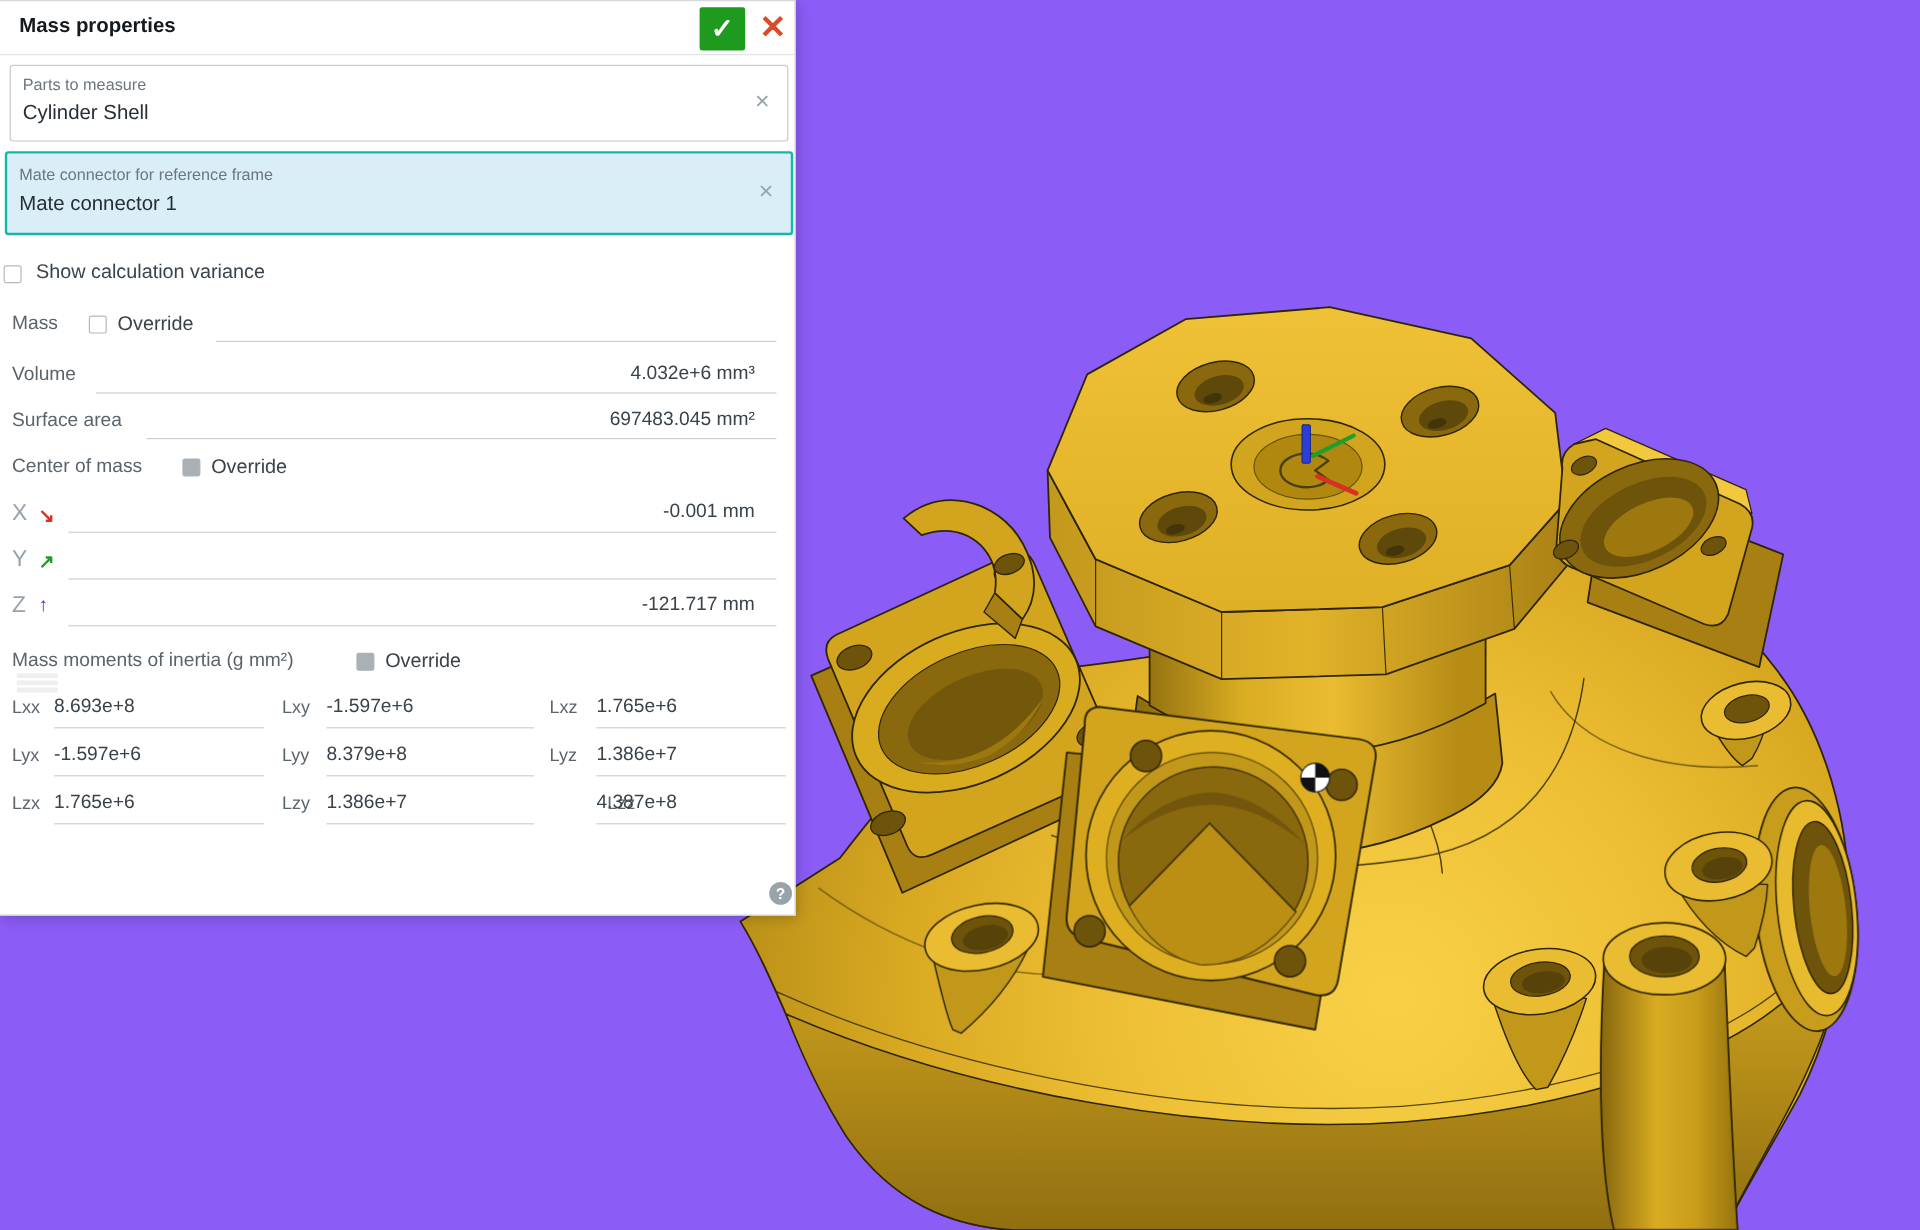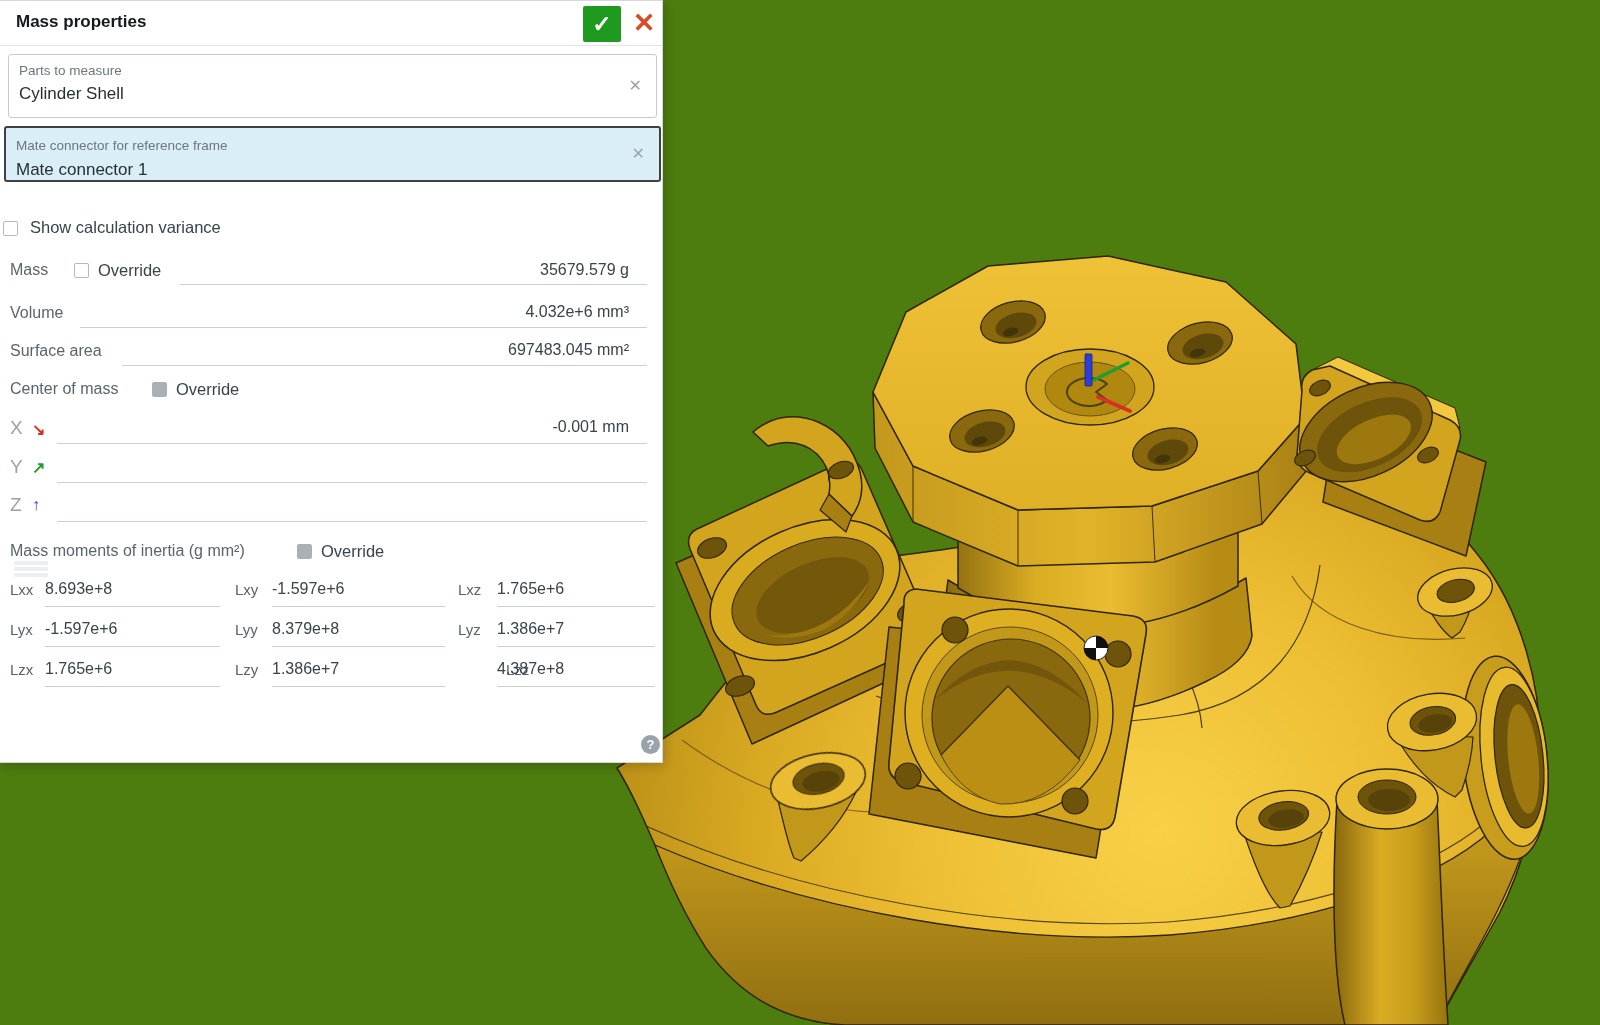--- a/index.html
+++ b/index.html
@@ -1,30 +1,30 @@
 <!DOCTYPE html>
 <html><head>
 <meta charset="utf-8">
 <style>
   html,body{margin:0;padding:0;background:#fff;font-family:"Liberation Sans",sans-serif;}
-  .stage{position:relative;width:1600px;height:1025px;overflow:hidden;background:#4d7c0f;}
+  .stage{position:relative;width:1600px;height:1025px;overflow:hidden;background:#8b5cf6;}
   .scene{position:absolute;left:0;top:0;width:1600px;height:1025px;}
 
   
   .dialog{position:absolute;left:0;top:0;width:663px;height:763px;background:#fff;
           border:1px solid #d5d8da;border-left:none;box-shadow:2px 3px 10px rgba(0,0,0,.18);box-sizing:border-box;}
   .dlg-header{position:absolute;left:0;top:0;width:100%;height:45px;border-bottom:1px solid #e2e5e7;box-sizing:border-box;}
   .dlg-title{position:absolute;left:16px;top:11px;font-size:17px;font-weight:700;color:#14191d;}
   .btn-accept{position:absolute;left:583px;top:5px;width:38px;height:36px;background:#1e9b1e;border-radius:2px;
               color:#fff;font-size:23px;font-weight:900;text-align:center;line-height:36px;cursor:pointer;}
   .btn-close{position:absolute;left:628px;top:6px;width:32px;height:32px;color:#dd4b26;font-size:27px;font-weight:700;
              text-align:center;line-height:32px;cursor:pointer;}
   .field{position:absolute;box-sizing:border-box;border-radius:3px;}
   .field-1{left:8px;top:53px;width:649px;height:64px;border:1px solid #c6cbce;background:#fff;}
-  .field-2{left:4px;top:125px;width:657px;height:56px;border:2px solid #404040;background:#daeef8;}
+  .field-2{left:4px;top:125px;width:657px;height:70px;border:2px solid #14b8a6;background:#daeef8;}
   .field-label{position:absolute;left:10px;top:8px;font-size:13.5px;color:#6b7681;}
   .field-value{position:absolute;left:10px;top:29px;font-size:17px;color:#272f36;}
   .field-2 .field-label{top:10px;}
   .field-2 .field-value{top:32px;}
   .clear-x{position:absolute;right:14px;top:50%;margin-top:-1px;transform:translateY(-50%);font-size:16px;color:#9aa4ab;cursor:pointer;}
   .checkbox{position:absolute;width:15px;height:15px;border:1px solid #b3b9bd;border-radius:2px;background:#fff;box-sizing:border-box;}
   .checkbox.disabled{background:#aab1b6;border-color:#aab1b6;}
   .lbl{position:absolute;font-size:16px;color:#5a646d;white-space:nowrap;}
   .txt{position:absolute;font-size:16.5px;color:#39434b;white-space:nowrap;}
   .val{position:absolute;font-size:16px;color:#39434b;text-align:right;white-space:nowrap;}
@@ -290,21 +290,20 @@
       <span class="field-value">Mate connector 1</span>
       <span class="clear-x">✕</span>
     </div>
 
     <span class="checkbox" style="left:3px;top:220px;"></span>
     <span class="txt" style="left:30px;top:217px;">Show calculation variance</span>
 
     <span class="lbl" style="left:10px;top:260px;">Mass</span>
     <span class="checkbox" style="left:74px;top:262px;"></span>
     <span class="txt" style="left:98px;top:260px;">Override</span>
-    <span class="val" style="left:180px;right:33px;top:260px;">35679.579 g</span>
     <span class="uline" style="left:180px;right:15px;top:283px;"></span>
 
     <span class="lbl" style="left:10px;top:303px;">Volume</span>
     <span class="val" style="left:80px;right:33px;top:302px;">4.032e+6 mm³</span>
     <span class="uline" style="left:80px;right:15px;top:326px;"></span>
 
     <span class="lbl" style="left:10px;top:341px;">Surface area</span>
     <span class="val" style="left:122px;right:33px;top:340px;">697483.045 mm²</span>
     <span class="uline" style="left:122px;right:15px;top:364px;"></span>
 
@@ -316,20 +315,21 @@
     <span class="axis-arrow" style="left:32px;top:419px;color:#d93025;">↘</span>
     <span class="val" style="left:57px;right:33px;top:417px;">-0.001 mm</span>
     <span class="uline" style="left:57px;right:15px;top:442px;"></span>
 
     <span class="axis-letter" style="left:10px;top:455px;">Y</span>
     <span class="axis-arrow" style="left:32px;top:457px;color:#1f9e2c;">↗</span>
     <span class="uline" style="left:57px;right:15px;top:481px;"></span>
 
     <span class="axis-letter" style="left:10px;top:493px;">Z</span>
     <span class="axis-arrow" style="left:32px;top:495px;color:#2b3fd6;">↑</span>
+    <span class="val" style="left:57px;right:33px;top:494px;">-121.717 mm</span>
     <span class="uline" style="left:57px;right:15px;top:520px;"></span>
 
     <span class="lbl" style="left:10px;top:541px;">Mass moments of inertia (g mm²)</span>
     <span class="checkbox disabled" style="left:297px;top:543px;"></span>
     <span class="txt" style="left:321px;top:541px;">Override</span>
 
     <span class="ghost-icon">
         <div></div>
         <div></div>
         <div></div>

